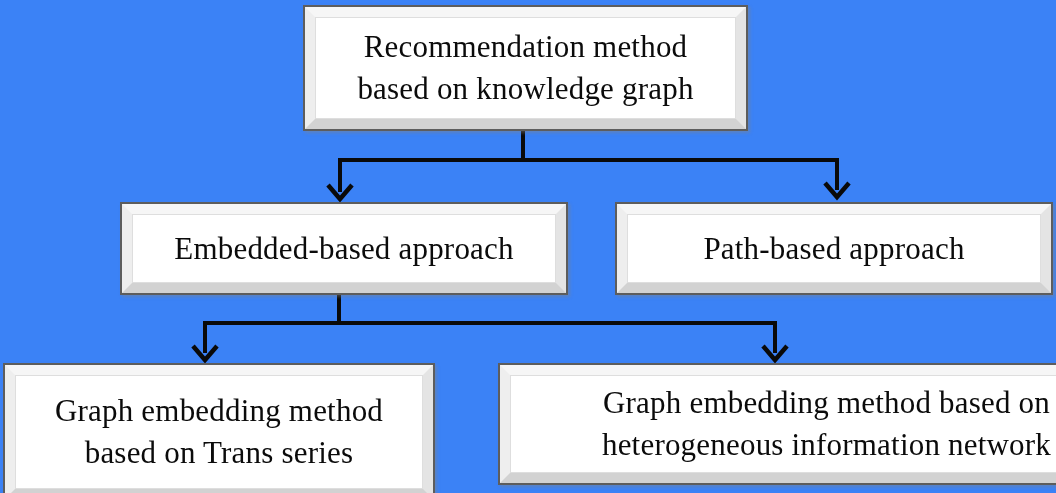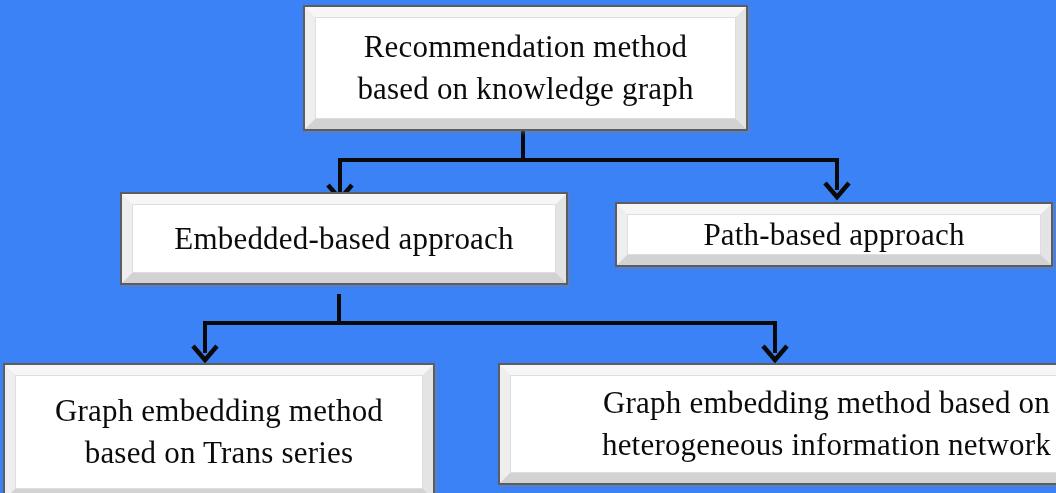--- a/index.html
+++ b/index.html
@@ -59,22 +59,22 @@
   }
   .node-label {
     font-size: 31px;
     line-height: 42px;
     color: #0b0b0b;
     white-space: pre-line;
     letter-spacing: 0.2px;
   }
   
   .node-root     { left: 303px; top: 5px;   width: 445px; height: 126px; }
-  .node-embedded { left: 120px; top: 192px; width: 448px; height: 93px;  }
-  .node-path     { left: 615px; top: 202px; width: 438px; height: 65px;  }
+  .node-embedded { left: 120px; top: 202px; width: 448px; height: 93px;  }
+  .node-path     { left: 615px; top: 202px; width: 438px; height: 93px;  }
   .node-trans    { left: 3px;   top: 363px; width: 432px; height: 138px; }
   .node-hetero   { left: 498px; top: 363px; width: 657px; height: 122px; }
 </style>
 </head>
 <body>
 
 <div class="canvas">
 
   <svg class="wires" viewBox="0 0 1056 493">
 

